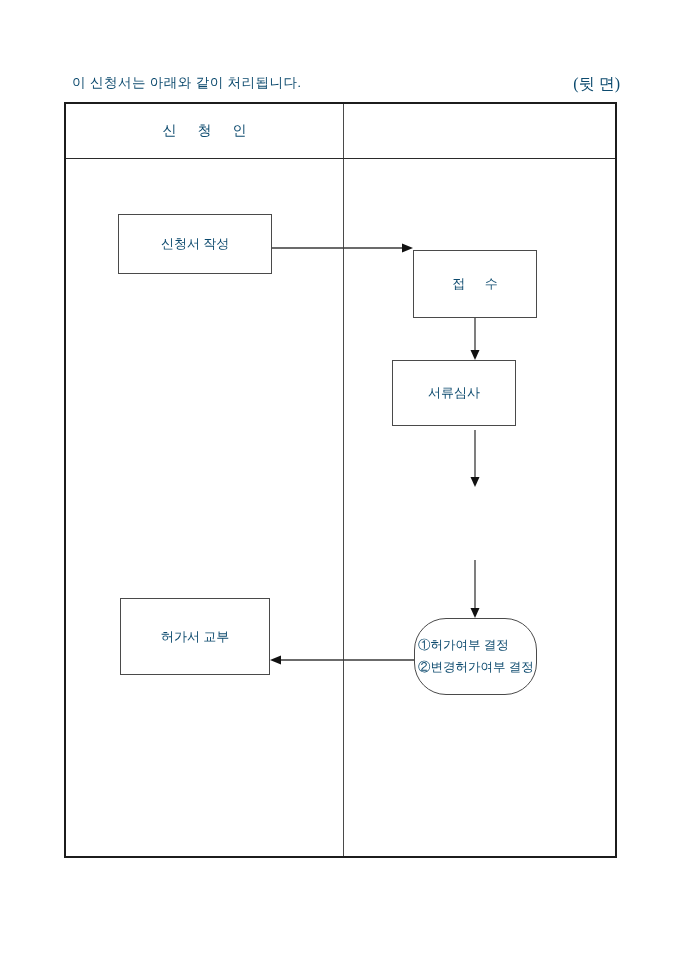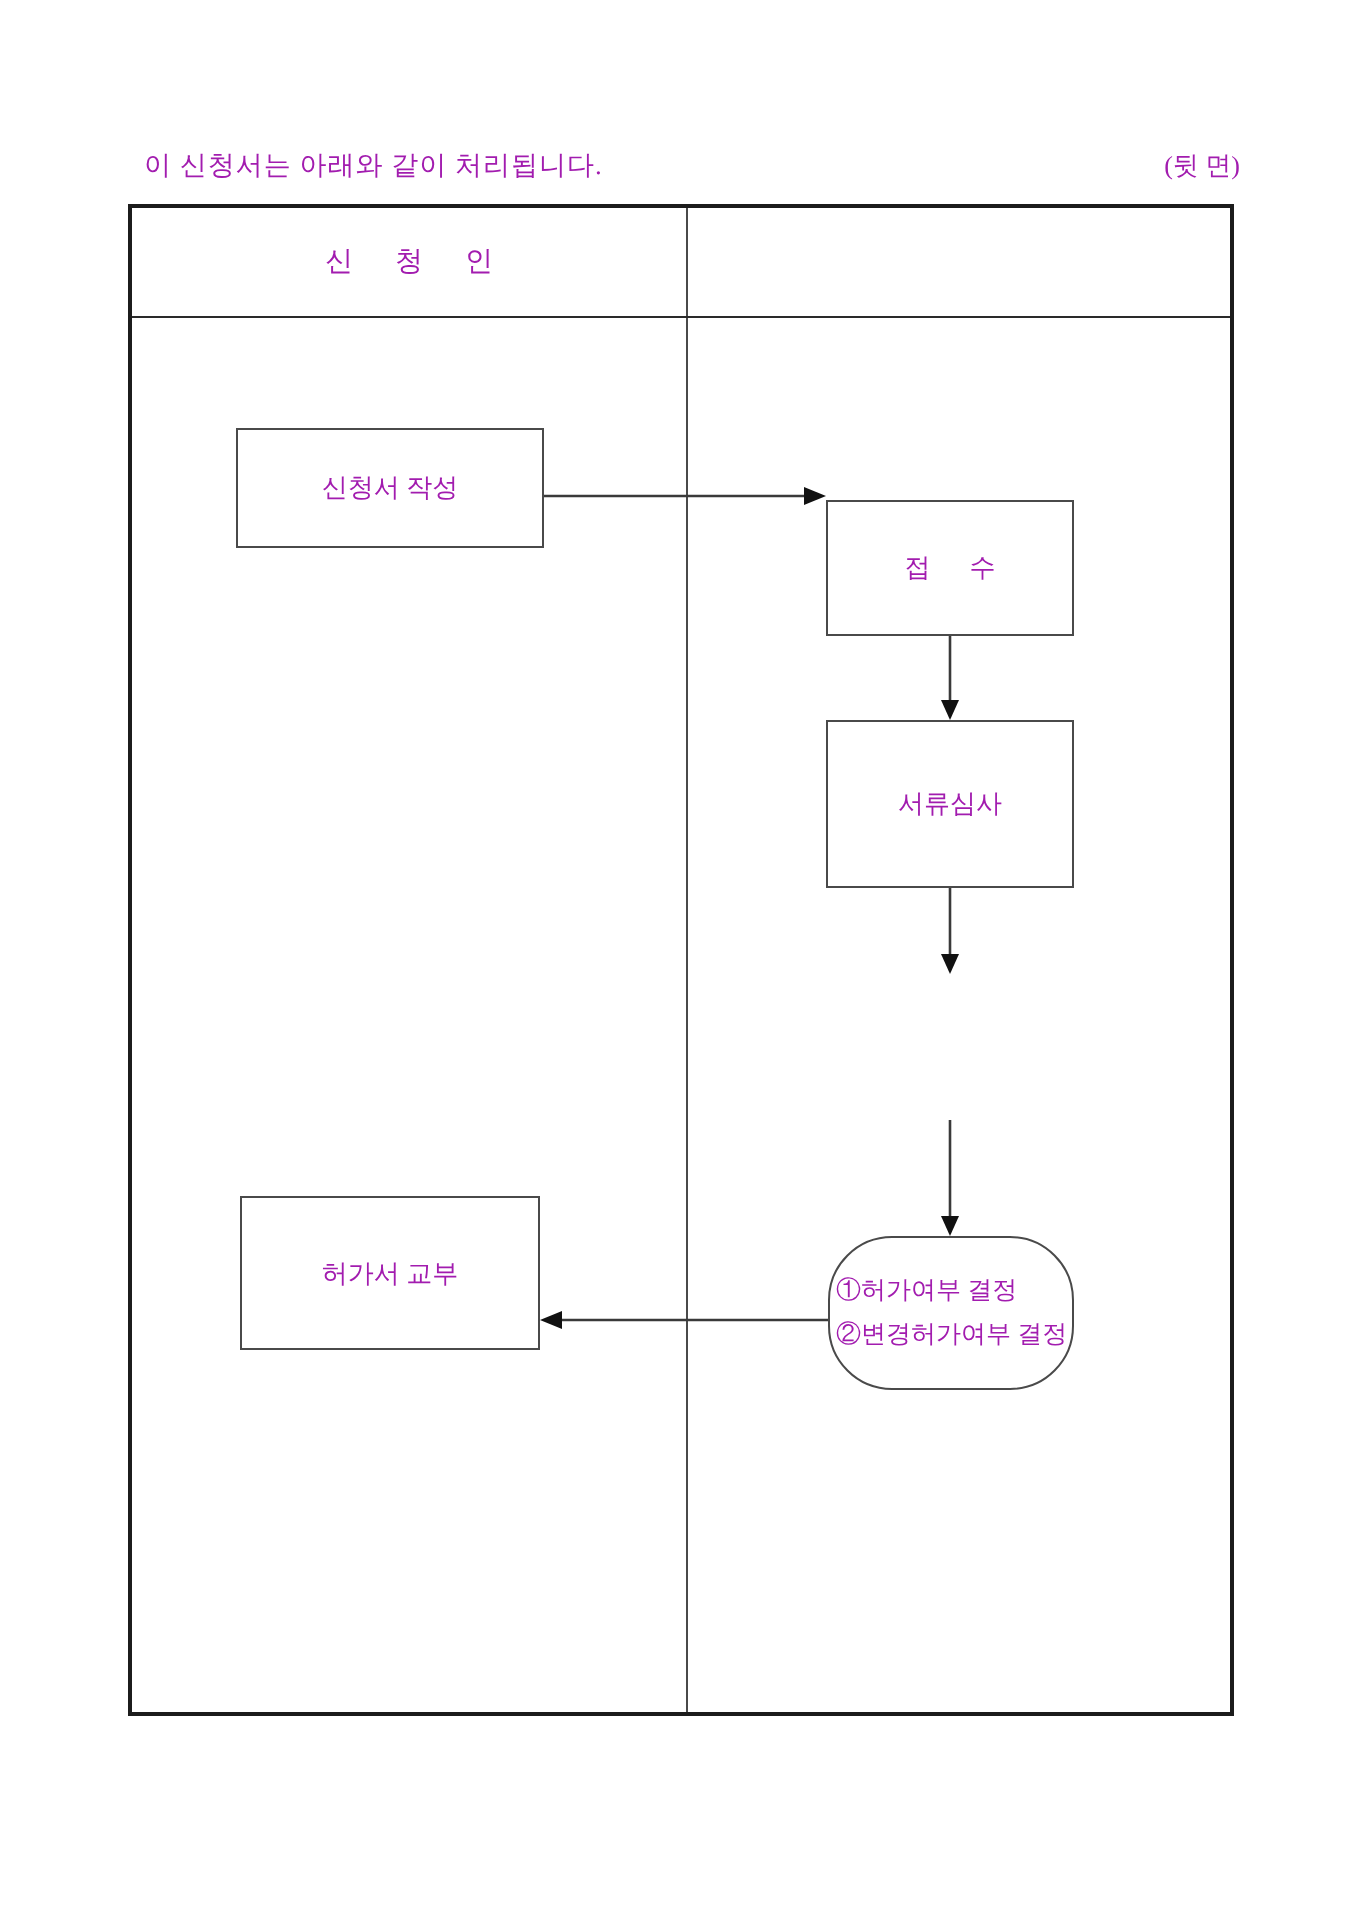--- a/index.html
+++ b/index.html
@@ -6,38 +6,38 @@
     margin: 0;
     padding: 0;
     background: #ffffff;
   }
   .page {
     position: relative;
     width: 680px;
     height: 962px;
     background: #ffffff;
     font-family: "Liberation Serif", "DejaVu Serif", serif;
-    color: #a21caf;
+    color: #0c4a6e;
     overflow: hidden;
   }
   .txt {
     white-space: pre;
   }
   .intro-text {
     position: absolute;
     left: 72px;
     top: 74px;
     font-size: 13.5px;
     letter-spacing: 0.5px;
   }
   .side-label {
     position: absolute;
     right: 60px;
     top: 74px;
-    font-size: 13px;
+    font-size: 16px;
   }
   .doc-table {
     position: absolute;
     left: 64px;
     top: 102px;
     width: 549px;
     height: 752px;
     border: 2px solid #1c1c1c;
     background: #ffffff;
   }
@@ -73,21 +73,21 @@
     background: #ffffff;
     display: flex;
     align-items: center;
     justify-content: center;
     font-size: 13px;
     text-align: center;
     box-sizing: border-box;
   }
   .box-write-application { left: 118px; top: 214px; width: 154px; height: 60px; }
   .box-receipt           { left: 413px; top: 214px; width: 124px; height: 68px; margin-top: 36px; }
-  .box-document-review   { left: 413px; top: 360px; width: 124px; height: 84px; }
+  .box-document-review   { left: 392px; top: 360px; width: 124px; height: 66px; }
   .box-investigation     { left: 413px; top: 487px; width: 124px; height: 73px; }
   .box-decision          { left: 414px; top: 618px; width: 123px; height: 77px;
                            flex-direction: column; align-items: flex-start;
                            justify-content: center; padding-left: 3px;
                            font-size: 12.5px; line-height: 1.75; text-align: left; border-radius: 32px; }
   .box-issue-permit      { left: 120px; top: 598px; width: 150px; height: 77px; }
   .arrow-layer {
     position: absolute;
     left: 0;
     top: 0;

